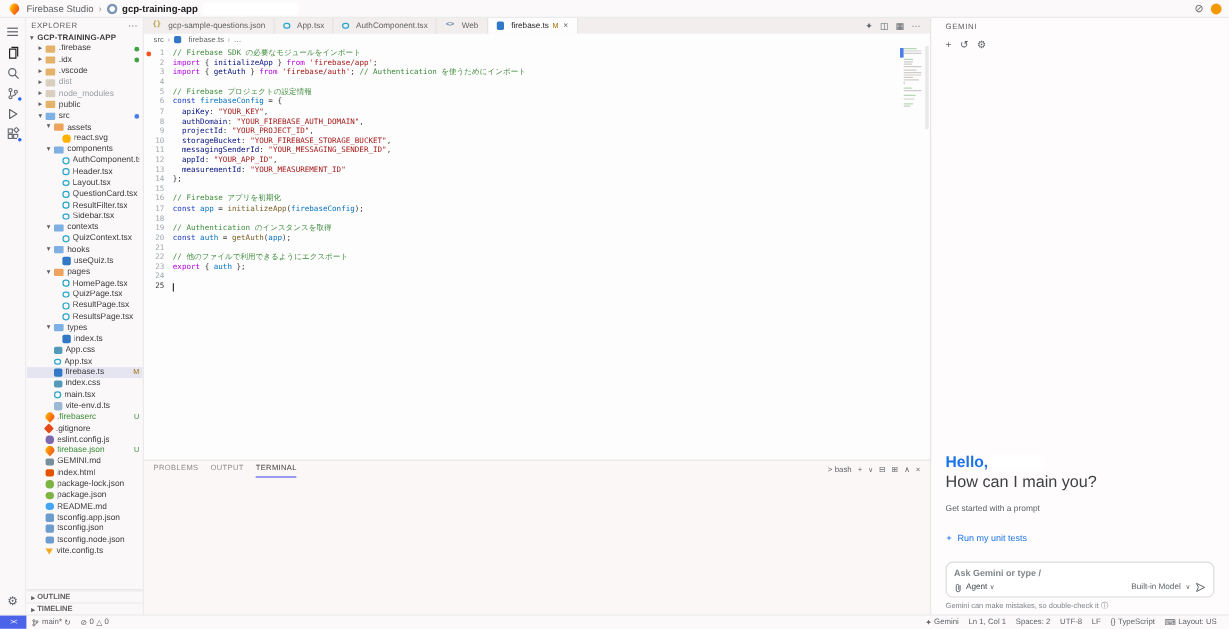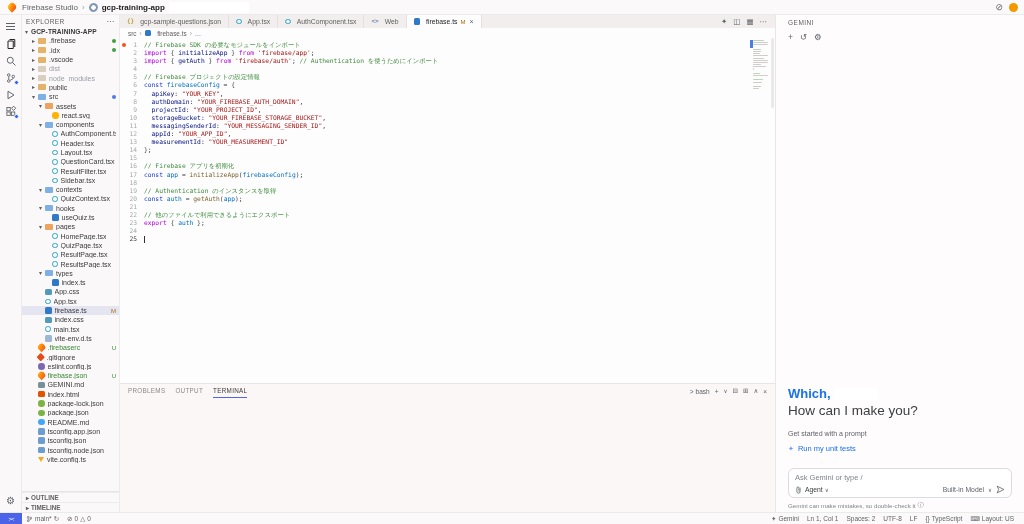--- a/index.html
+++ b/index.html
@@ -107,25 +107,25 @@
   .t-host{color:#0f9d58;} .t-pl{color:#3b3b3b;} .t-path{color:#2b5fd9;font-weight:bold;} .t-branch{color:#00a3a3;font-weight:bold;}
 
   
   .gemini { position:absolute; top:15px; bottom:12px; right:0; width:249px; background:#fefcfc; border-left:1px solid #e9e6e6; display:flex; flex-direction:column; padding:4px 12px 2px 12px; }
   .gp-title { font-size:6.5px; letter-spacing:.5px; color:#616161; }
   .gp-tools { display:flex; gap:7px; margin-top:6px; color:#5f6368; font-size:8.5px; }
   .gp-greet { margin-top:auto; font-size:13px; font-weight:bold; color:#1a73e8; display:flex; align-items:center; gap:3px; }
   .gp-greet .redact { width:44px; height:12px; }
   .gp-heading { font-size:13.5px; color:#3c4043; margin-top:2px; }
   .gp-sub { font-size:7px; color:#5f6368; margin-top:12px; }
-  .gp-sugg { margin-top:6px; }
+  .gp-sugg { margin-top:15px; }
   .gp-sugg-item { display:flex; align-items:center; gap:4px; font-size:7.5px; color:#1a73e8; height:11px; cursor:pointer; }
   .gp-sugg-item .spark { font-size:7px; color:#669df6; }
   .gp-inputbox { margin-top:14px; border:1px solid #dadce0; border-radius:6px; height:30px; padding:4px 6px 3px 6px; display:flex; flex-direction:column; justify-content:space-between; background:#fff; }
-  .gp-placeholder { font-size:7.5px; color:#80868b; }
+  .gp-placeholder { font-size:7.5px; color:#80868b;font-weight:bold; }
   .gp-input-row { display:flex; align-items:center; gap:3px; font-size:6.8px; color:#3c4043; }
   .gp-chip { display:flex; align-items:center; gap:2px; }
   .gp-right { margin-left:auto; display:flex; align-items:center; gap:4px; color:#5f6368; }
   .gp-note { font-size:6.2px; color:#80868b; margin-top:3px; display:flex; align-items:center; gap:2px; }
   .vee { font-size:5.5px; color:#5f6368; }
 
   
   .statusbar { position:absolute; left:0; right:0; bottom:0; height:12px; background:#fbf9f9; border-top:1px solid #ecebeb; display:flex; align-items:center; font-size:6.5px; color:#5f6368; z-index:5; }
   .sb-remote { width:22px; height:12px; background:#4b63e8; color:#fff; display:flex; align-items:center; justify-content:center; font-size:6px; letter-spacing:-1px; flex:none; }
   .sb-item { display:flex; align-items:center; gap:2px; padding:0 4px; }
@@ -653,24 +653,24 @@
   </div>
 
   <div class="gemini">
     <div class="gp-title">GEMINI</div>
     <div class="gp-tools">
       <span>+</span>
       <span>↺</span>
       <span>⚙</span>
     </div>
     <div class="gp-greet">
-      <span>Which,</span>
+      <span>Hello,</span>
       <span class="redact"></span>
     </div>
-    <div class="gp-heading">How can I make you?</div>
+    <div class="gp-heading">How can I main you?</div>
     <div class="gp-sub">Get started with a prompt</div>
     <div class="gp-sugg" id="suggestions">
         <div class="gp-sugg-item">
           <span class="spark">✦</span>
           <span>Run my unit tests</span>
         </div>
       </div>
     <div class="gp-inputbox">
       <div class="gp-placeholder">Ask Gemini or type /</div>
       <div class="gp-input-row">

